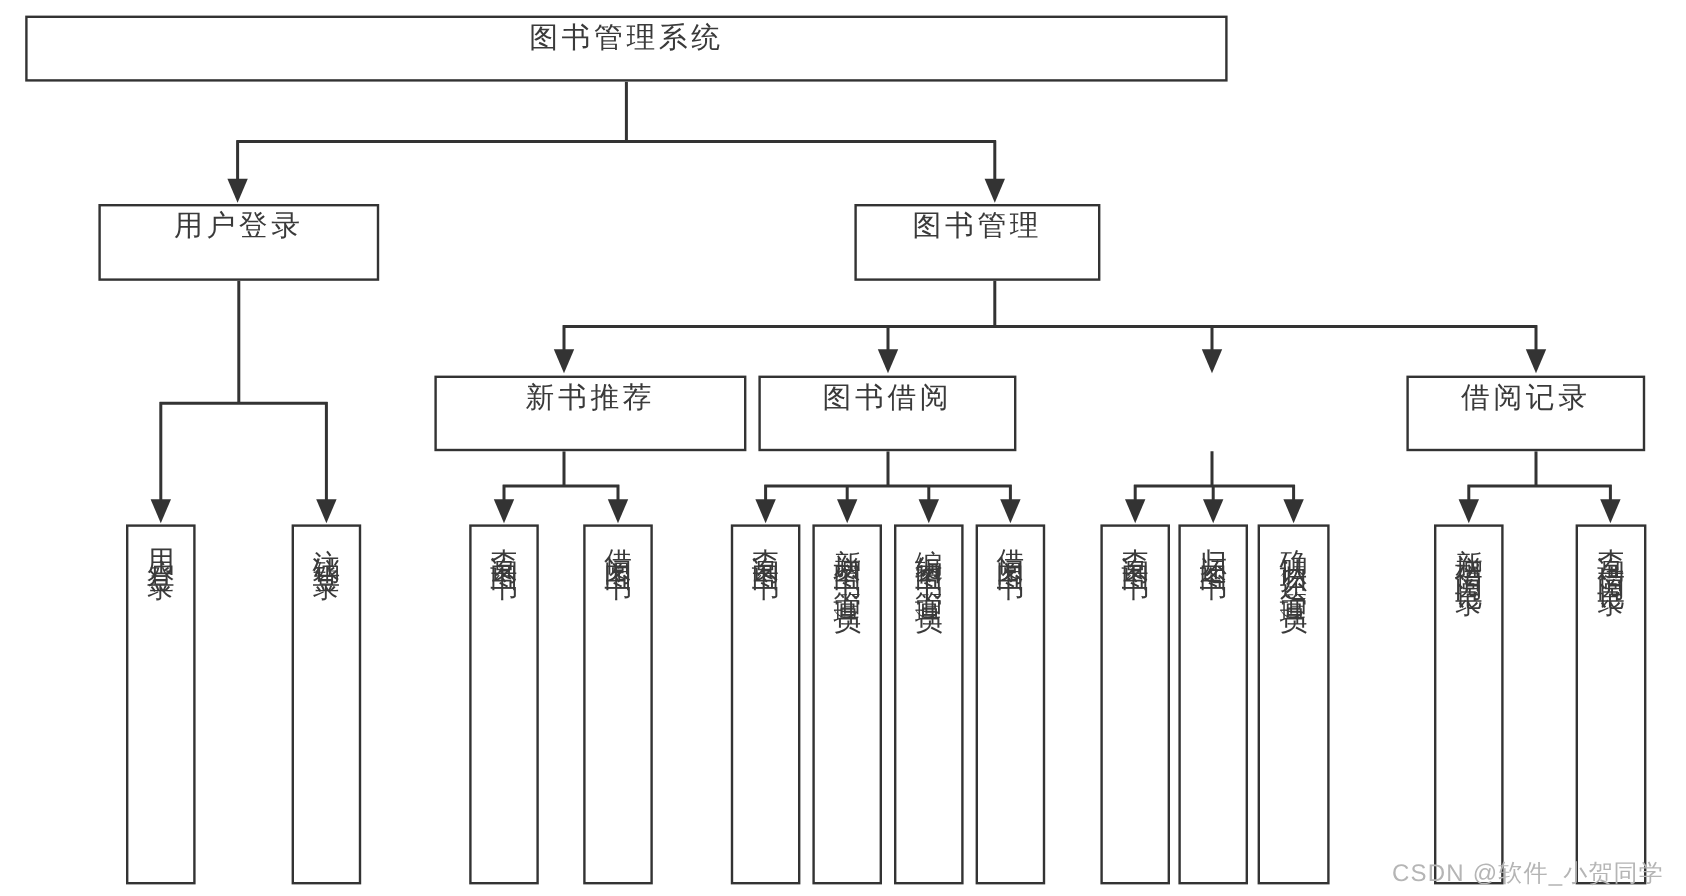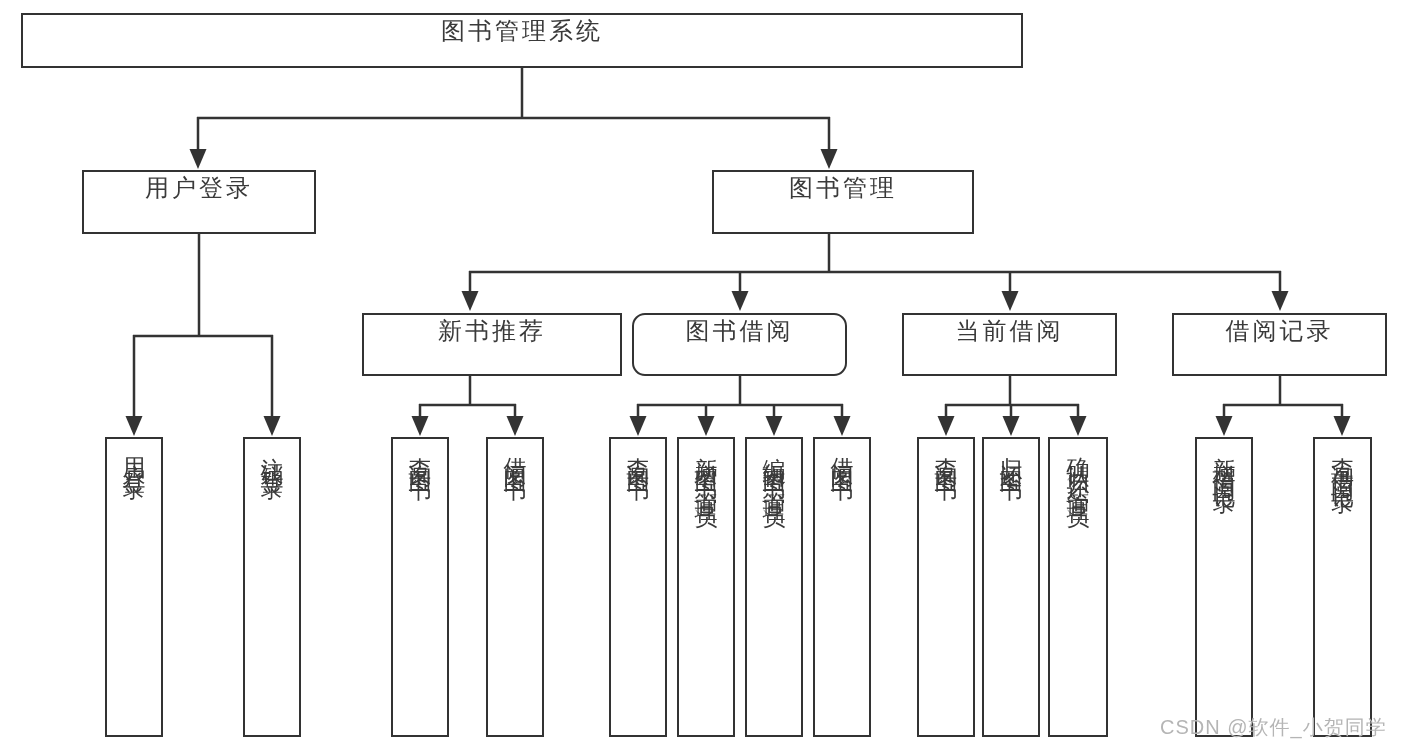--- a/index.html
+++ b/index.html
@@ -105,34 +105,31 @@
     </g>
   </svg>
 
   <div class="node h" style="left:21px; top:13px; width:1002px; height:55px;">
     <span>图书管理系统</span>
   </div>
 
   <div class="node h" style="left:82px; top:170px; width:234px; height:64px;">
     <span>用户登录</span>
   </div>
-  <div class="node h" style="left:712px; top:170px; width:262px; height:64px;">
+  <div class="node h" style="left:712px; top:170px; width:205px; height:64px;">
     <span>图书管理</span>
   </div>
 
   <div class="node h" style="left:362px; top:313px; width:260px; height:63px;">
     <span>新书推荐</span>
   </div>
-  <div class="node h" style="left:632px; top:313px; width:215px; height:63px;border-radius:13px;">
+  <div class="node h" style="left:632px; top:313px; width:215px; height:63px;">
     <span>图书借阅</span>
   </div>
-  <div class="node h" style="left:902px; top:313px; width:215px; height:63px;">
-    <span>当前借阅</span>
-  </div>
-  <div class="node h" style="left:1172px; top:313px; width:215px; height:63px;font-family:Liberation Serif, serif;">
+  <div class="node h" style="left:1172px; top:313px; width:199px; height:63px;font-family:Liberation Serif, serif;">
     <span>借阅记录</span>
   </div>
 
   <div class="node leaf" style="left:105px; top:437px; width:58px; height:300px;">
     <span class="vtext">用户登录</span>
   </div>
   <div class="node leaf" style="left:243px; top:437px; width:58px; height:300px;">
     <span class="vtext">注销登录</span>
   </div>
 

